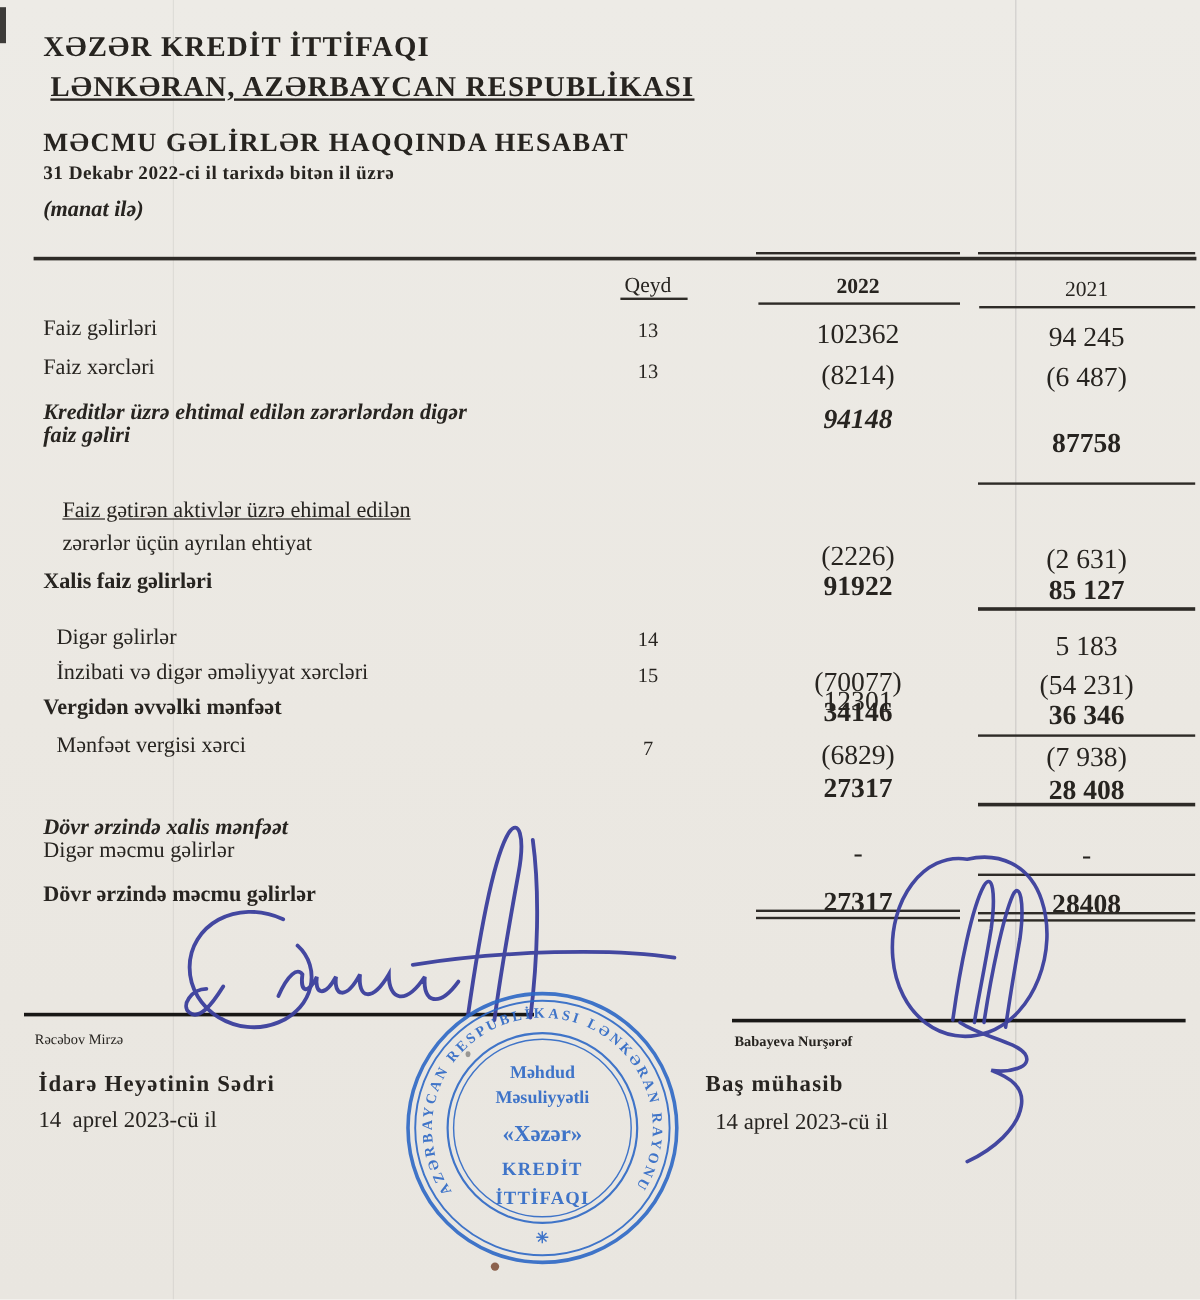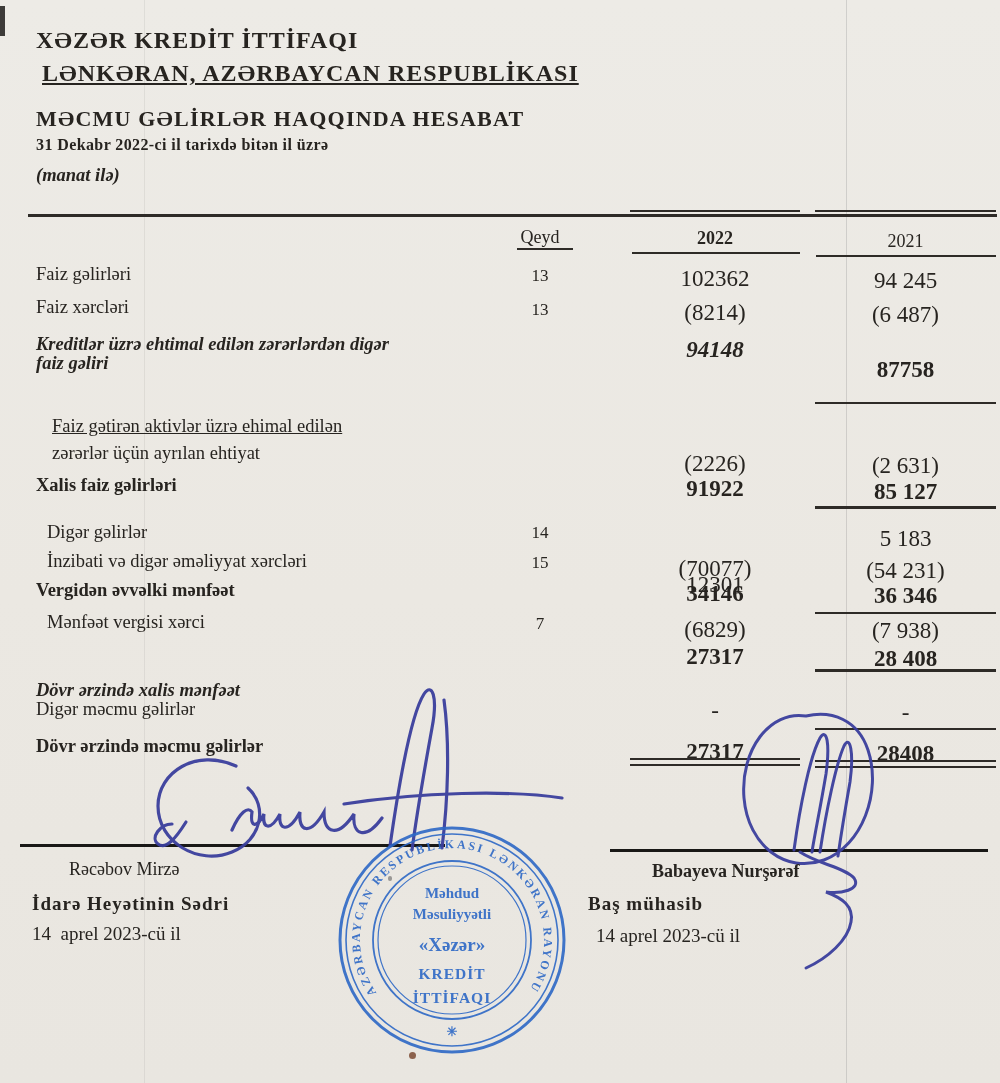--- a/index.html
+++ b/index.html
@@ -13,21 +13,21 @@
   .hdr3{font-size:16px;font-weight:bold;letter-spacing:.4px;white-space:pre;}
   .hdr4{font-size:18.5px;font-weight:bold;font-style:italic;white-space:pre;}
   .colhead{font-size:18px;text-align:center;}
   .b{font-weight:bold;}
   .bi{font-weight:bold;font-style:italic;}
   .lbl{font-size:18.5px;line-height:26px;white-space:pre;}
   .num{font-size:23px;text-align:center;white-space:pre;}
   .note-num{font-size:17px;text-align:center;}
   .rule{position:absolute;background:#2e2b27;}
   .rule.dark{background:#191816;}
-  .sig-name{font-size:18px;white-space:pre;margin-left:40px;}
+  .sig-name{font-size:12px;white-space:pre;}
   .sig-title{font-size:19px;font-weight:bold;letter-spacing:1px;white-space:pre;}
   .sig-date{font-size:19px;white-space:pre;}
   .vline{position:absolute;top:0;bottom:0;width:1px;}
   .artifact{position:absolute;}
   svg text{font-family:"Liberation Serif","DejaVu Serif",serif;}
 </style>
 </head>
 <body>
 
 <div class="vline" style="left:846px;background:rgba(95,95,100,.20);"></div>

